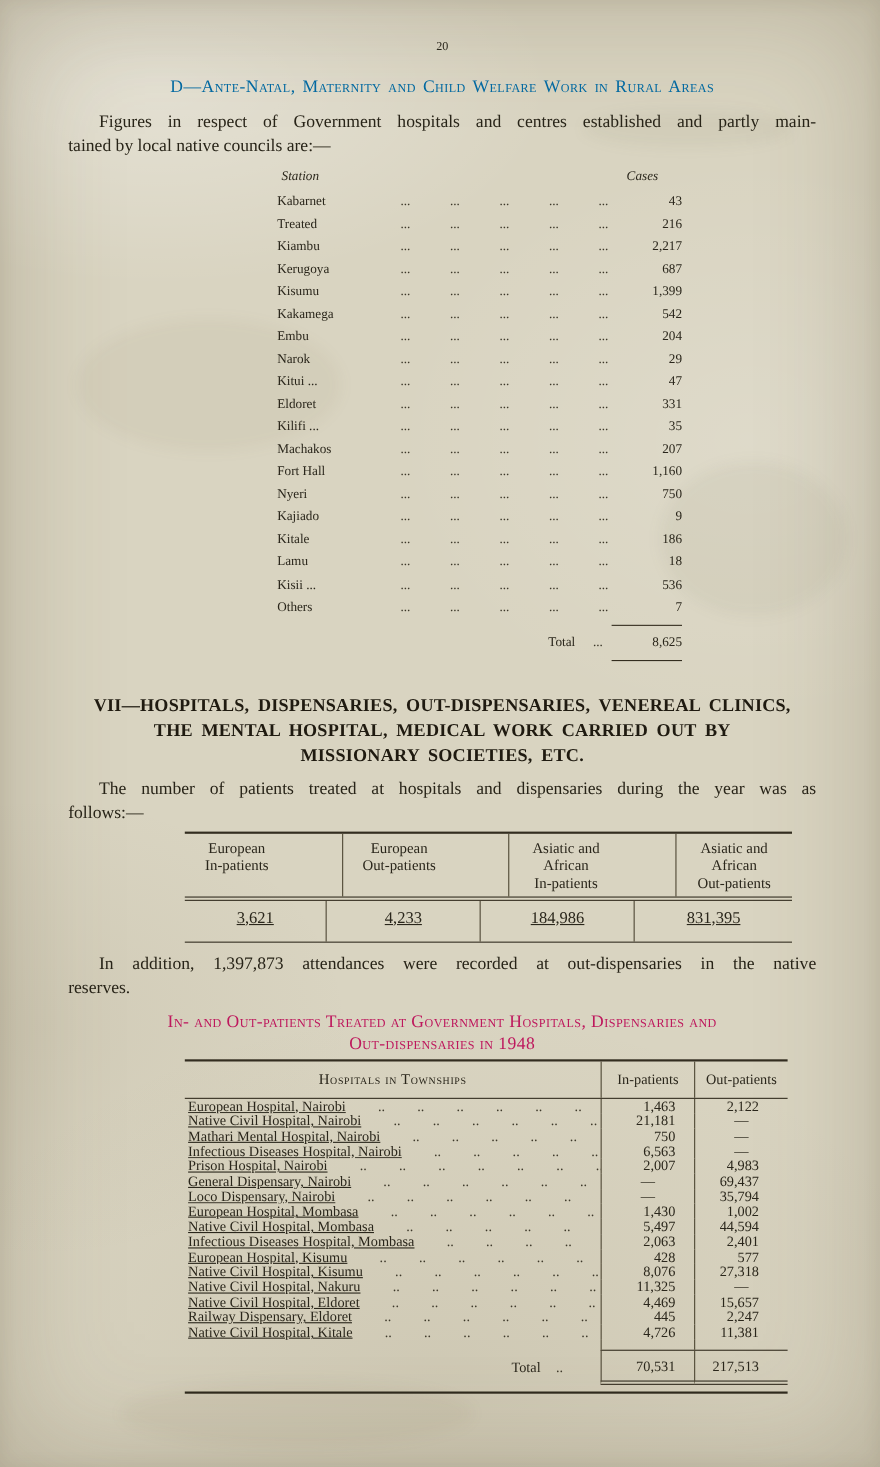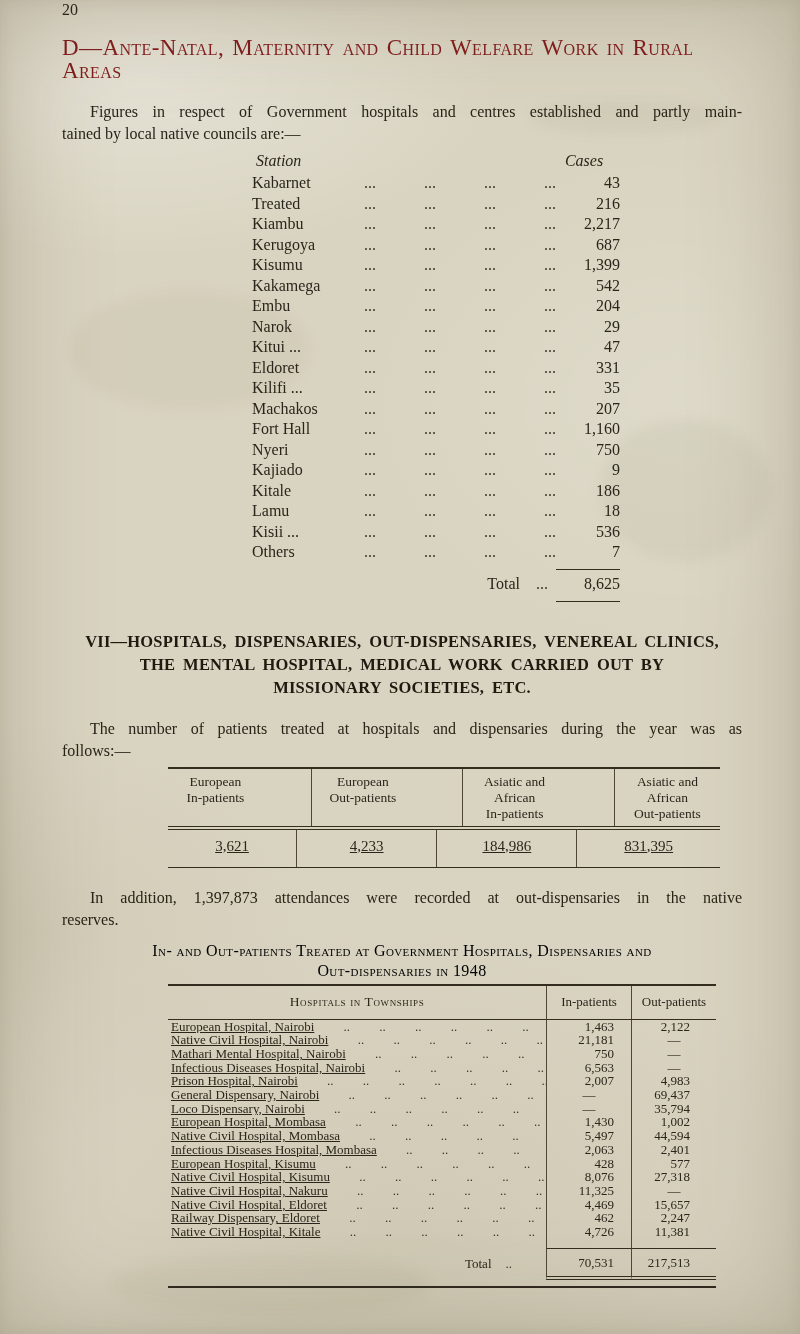--- a/index.html
+++ b/index.html
@@ -12,31 +12,31 @@
       radial-gradient(ellipse 600px 300px at 18% 6%, rgba(255,255,255,.30), rgba(255,255,255,0) 60%),
       radial-gradient(ellipse 500px 400px at 85% 30%, rgba(255,255,255,.14), rgba(255,255,255,0) 65%),
       radial-gradient(ellipse 700px 500px at 50% 95%, rgba(120,105,70,.10), rgba(120,105,70,0) 70%),
       radial-gradient(ellipse 400px 300px at 5% 70%, rgba(120,105,70,.08), rgba(120,105,70,0) 70%);
   }
   .vignette{position:absolute;inset:0;pointer-events:none;
     box-shadow:inset 0 0 110px rgba(88,76,48,.28), inset 0 0 16px rgba(88,76,48,.10);}
   .smudge{position:absolute;pointer-events:none;border-radius:50%;filter:blur(6px);}
   .content{position:absolute;left:62px;top:0;width:680px;}
 
-  .pgnum{font-size:16px;line-height:20px;}
-
-  .dhead{margin-top:16px;text-align:left;font-variant:small-caps;
-    font-size:23px;line-height:23px;letter-spacing:.4px;word-spacing:2px;color:#7f1d1d;}
-
-  .para{margin-top:19px;font-size:16px;line-height:22px;color:#282418;}
+  .pgnum{margin-top:32px;text-align:center;font-size:11px;line-height:20px;}
+
+  .dhead{margin-top:16px;text-align:center;font-variant:small-caps;
+    font-size:16px;line-height:23px;letter-spacing:.4px;word-spacing:2px;color:#0369a1;}
+
+  .para{margin-top:9px;font-size:16px;line-height:22px;color:#282418;}
   .para > div:first-child{text-indent:28px;}
   .jfull{text-align:justify;text-align-last:justify;}
 
   
-  .stations{margin-left:190px;width:368px;font-size:16px;margin-top:6px;}
+  .stations{margin-left:190px;width:368px;font-size:12px;margin-top:6px;}
   .st-head{display:flex;font-style:italic;line-height:20px;margin-bottom:2px;}
   .st-head .s1{margin-left:4px;}
   .st-head .s2{margin-left:auto;width:72px;text-align:center;}
   .st-row{display:flex;line-height:20.5px;align-items:baseline;}
   .st-name{white-space:nowrap;min-width:104px;padding-right:8px;}
   .st-lead{flex:1;overflow:hidden;white-space:nowrap;color:#3d382a;}
   .st-val{width:60px;text-align:right;white-space:nowrap;}
   .st-rule{width:64px;margin-left:auto;margin-right:0;border-top:1.6px solid #332d1f;margin-top:6px;margin-bottom:2px;}
   .st-rule.r2{margin-top:5px;}
   .st-total{display:flex;justify-content:flex-end;align-items:baseline;line-height:24px;}
@@ -54,21 +54,21 @@
     white-space:pre-line;box-sizing:border-box;}
   .t1-body{display:flex;text-decoration:underline;}
   .t1-body .c{text-align:center;font-size:15px;padding:8px 2px 12px;box-sizing:border-box;}
   .t1 .c:nth-child(1){width:23.2%;}
   .t1 .c:nth-child(2){width:25.4%;}
   .t1 .c:nth-child(3){width:25.4%;}
   .t1 .c:nth-child(4){width:26%;}
   .t1 .c + .c{border-left:1px solid #4e4734;}
 
   .caption{margin-top:10px;text-align:center;font-variant:small-caps;
-    font-size:16px;line-height:20px;letter-spacing:.4px;color:#000000;}
+    font-size:16px;line-height:20px;letter-spacing:.4px;color:#be185d;}
 
   
   .t2{margin-top:3px;margin-left:106px;width:548px;border-top:2px solid #332d20;
     font-size:13px;box-sizing:border-box;}
   .t2 .cname{flex:1;box-sizing:border-box;}
   .t2 .cin{width:85px;box-sizing:border-box;border-left:1px solid #4e4734;}
   .t2 .cout{width:85px;box-sizing:border-box;border-left:1px solid #4e4734;}
   .t2-head{display:flex;border-bottom:1.6px solid #332d20;}
   .t2-head .cname{font-variant:small-caps;text-align:center;font-size:13.5px;
     letter-spacing:.6px;padding:8px 0 9px;}
@@ -378,21 +378,21 @@
             <span class="t2-lead">&nbsp;&nbsp;&nbsp;&nbsp;&nbsp;&nbsp;&nbsp;&nbsp;&nbsp;..&nbsp;&nbsp;&nbsp;&nbsp;&nbsp;&nbsp;&nbsp;&nbsp;&nbsp;..&nbsp;&nbsp;&nbsp;&nbsp;&nbsp;&nbsp;&nbsp;&nbsp;&nbsp;..&nbsp;&nbsp;&nbsp;&nbsp;&nbsp;&nbsp;&nbsp;&nbsp;&nbsp;..&nbsp;&nbsp;&nbsp;&nbsp;&nbsp;&nbsp;&nbsp;&nbsp;&nbsp;..&nbsp;&nbsp;&nbsp;&nbsp;&nbsp;&nbsp;&nbsp;&nbsp;&nbsp;..&nbsp;&nbsp;&nbsp;&nbsp;&nbsp;&nbsp;&nbsp;&nbsp;&nbsp;..</span>
           </div>
           <div class="cin">4,469</div>
           <div class="cout">15,657</div>
         </div>
         <div class="t2-row">
           <div class="cname">
             <span class="hname">Railway Dispensary, Eldoret</span>
             <span class="t2-lead">&nbsp;&nbsp;&nbsp;&nbsp;&nbsp;&nbsp;&nbsp;&nbsp;&nbsp;..&nbsp;&nbsp;&nbsp;&nbsp;&nbsp;&nbsp;&nbsp;&nbsp;&nbsp;..&nbsp;&nbsp;&nbsp;&nbsp;&nbsp;&nbsp;&nbsp;&nbsp;&nbsp;..&nbsp;&nbsp;&nbsp;&nbsp;&nbsp;&nbsp;&nbsp;&nbsp;&nbsp;..&nbsp;&nbsp;&nbsp;&nbsp;&nbsp;&nbsp;&nbsp;&nbsp;&nbsp;..&nbsp;&nbsp;&nbsp;&nbsp;&nbsp;&nbsp;&nbsp;&nbsp;&nbsp;..&nbsp;&nbsp;&nbsp;&nbsp;&nbsp;&nbsp;&nbsp;&nbsp;&nbsp;..</span>
           </div>
-          <div class="cin">462</div>
+          <div class="cin">445</div>
           <div class="cout">2,247</div>
         </div>
         <div class="t2-row">
           <div class="cname">
             <span class="hname">Native Civil Hospital, Kitale</span>
             <span class="t2-lead">&nbsp;&nbsp;&nbsp;&nbsp;&nbsp;&nbsp;&nbsp;&nbsp;&nbsp;..&nbsp;&nbsp;&nbsp;&nbsp;&nbsp;&nbsp;&nbsp;&nbsp;&nbsp;..&nbsp;&nbsp;&nbsp;&nbsp;&nbsp;&nbsp;&nbsp;&nbsp;&nbsp;..&nbsp;&nbsp;&nbsp;&nbsp;&nbsp;&nbsp;&nbsp;&nbsp;&nbsp;..&nbsp;&nbsp;&nbsp;&nbsp;&nbsp;&nbsp;&nbsp;&nbsp;&nbsp;..&nbsp;&nbsp;&nbsp;&nbsp;&nbsp;&nbsp;&nbsp;&nbsp;&nbsp;..&nbsp;&nbsp;&nbsp;&nbsp;&nbsp;&nbsp;&nbsp;&nbsp;&nbsp;..</span>
           </div>
           <div class="cin">4,726</div>
           <div class="cout">11,381</div>
         </div>

